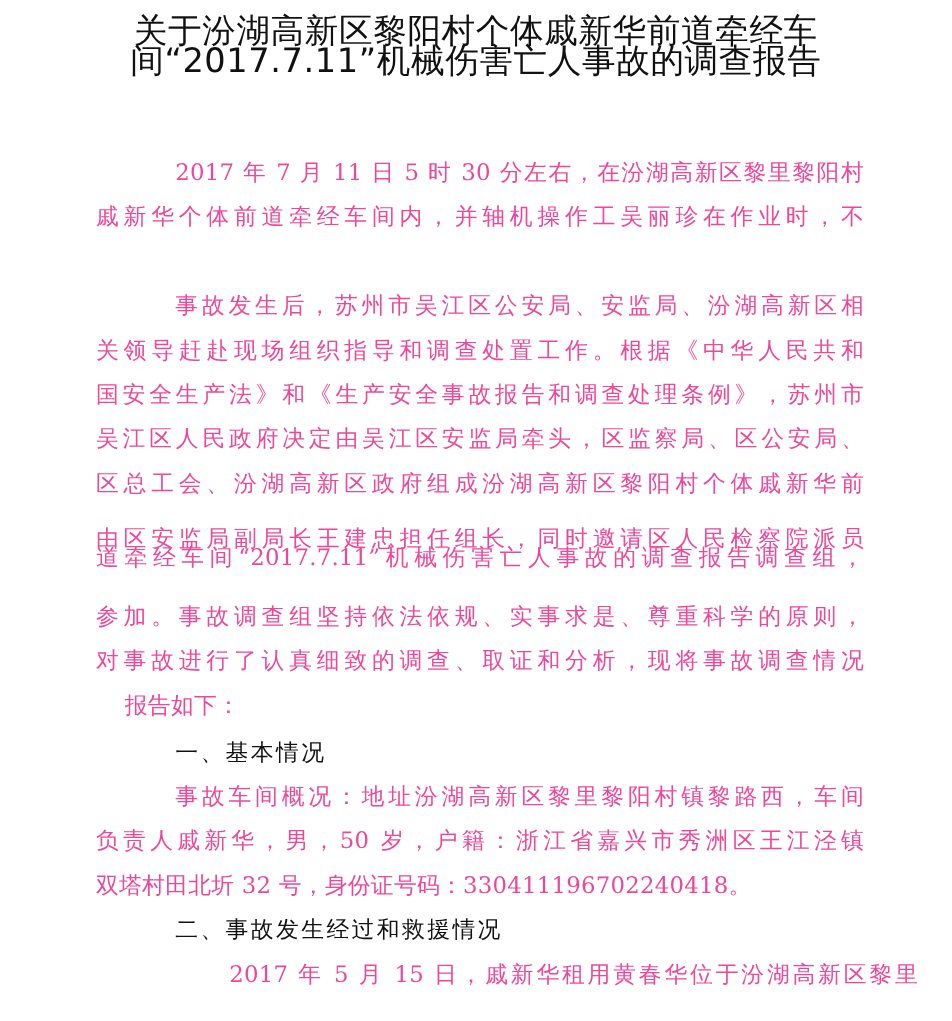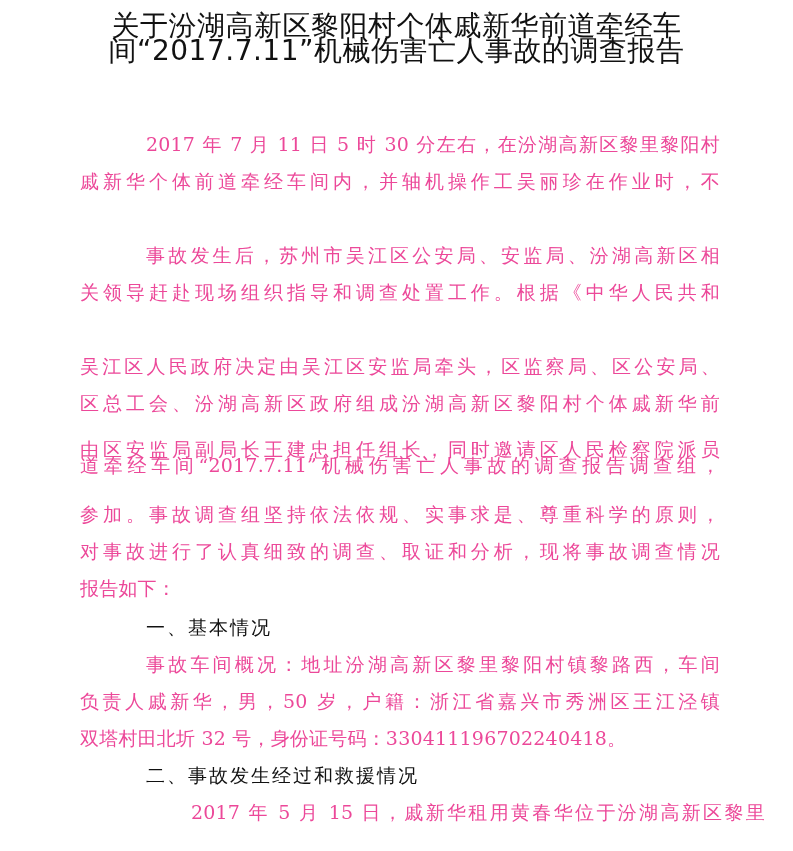--- a/index.html
+++ b/index.html
@@ -68,27 +68,28 @@
 <div class="page">
 
   <div class="title l1">关于汾湖高新区黎阳村个体戚新华前道牵经车</div>
   <div class="title l2">间“2017.7.11”机械伤害亡人事故的调查报告</div>
 
   <div class="line indent" style="top:131px;">2017 年 7 月 11 日 5 时 30 分左右，在汾湖高新区黎里黎阳村</div>
   <div class="line" style="top:168px;">戚新华个体前道牵经车间内，并轴机操作工吴丽珍在作业时，不</div>
 
   <div class="line indent" style="top:242px;">事故发生后，苏州市吴江区公安局、安监局、汾湖高新区相</div>
   <div class="line" style="top:279px;">关领导赶赴现场组织指导和调查处置工作。根据《中华人民共和</div>
+  <div class="line" style="top:316px;">国安全生产法》和《生产安全事故报告和调查处理条例》，苏州市</div>
   <div class="line" style="top:353px;">吴江区人民政府决定由吴江区安监局牵头，区监察局、区公安局、</div>
   <div class="line" style="top:390px;">区总工会、汾湖高新区政府组成汾湖高新区黎阳村个体戚新华前</div>
   <div class="line" style="top:452px;">道牵经车间“2017.7.11”机械伤害亡人事故的调查报告调查组，</div>
   <div class="line" style="top:436px;">由区安监局副局长王建忠担任组长，同时邀请区人民检察院派员</div>
   <div class="line" style="top:501px;">参加。事故调查组坚持依法依规、实事求是、尊重科学的原则，</div>
   <div class="line" style="top:538px;">对事故进行了认真细致的调查、取证和分析，现将事故调查情况</div>
-  <div class="line last" style="top:575px;">报告如下：</div>
+  <div class="line last" style="top:575px;margin-left:24px;">报告如下：</div>
 
   <div class="heading" style="top:614px;">一、基本情况</div>
   <div class="line indent" style="top:651px;">事故车间概况：地址汾湖高新区黎里黎阳村镇黎路西，车间</div>
   <div class="line" style="top:688px;">负责人戚新华，男，50 岁，户籍：浙江省嘉兴市秀洲区王江泾镇</div>
   <div class="line last" style="top:725px;">双塔村田北圻 32 号，身份证号码：330411196702240418。</div>
 
   <div class="heading" style="top:762px;">二、事故发生经过和救援情况</div>
   <div class="line indent" style="top:799px;margin-left:45px;">2017 年 5 月 15 日，戚新华租用黄春华位于汾湖高新区黎里</div>
 
 </div>

